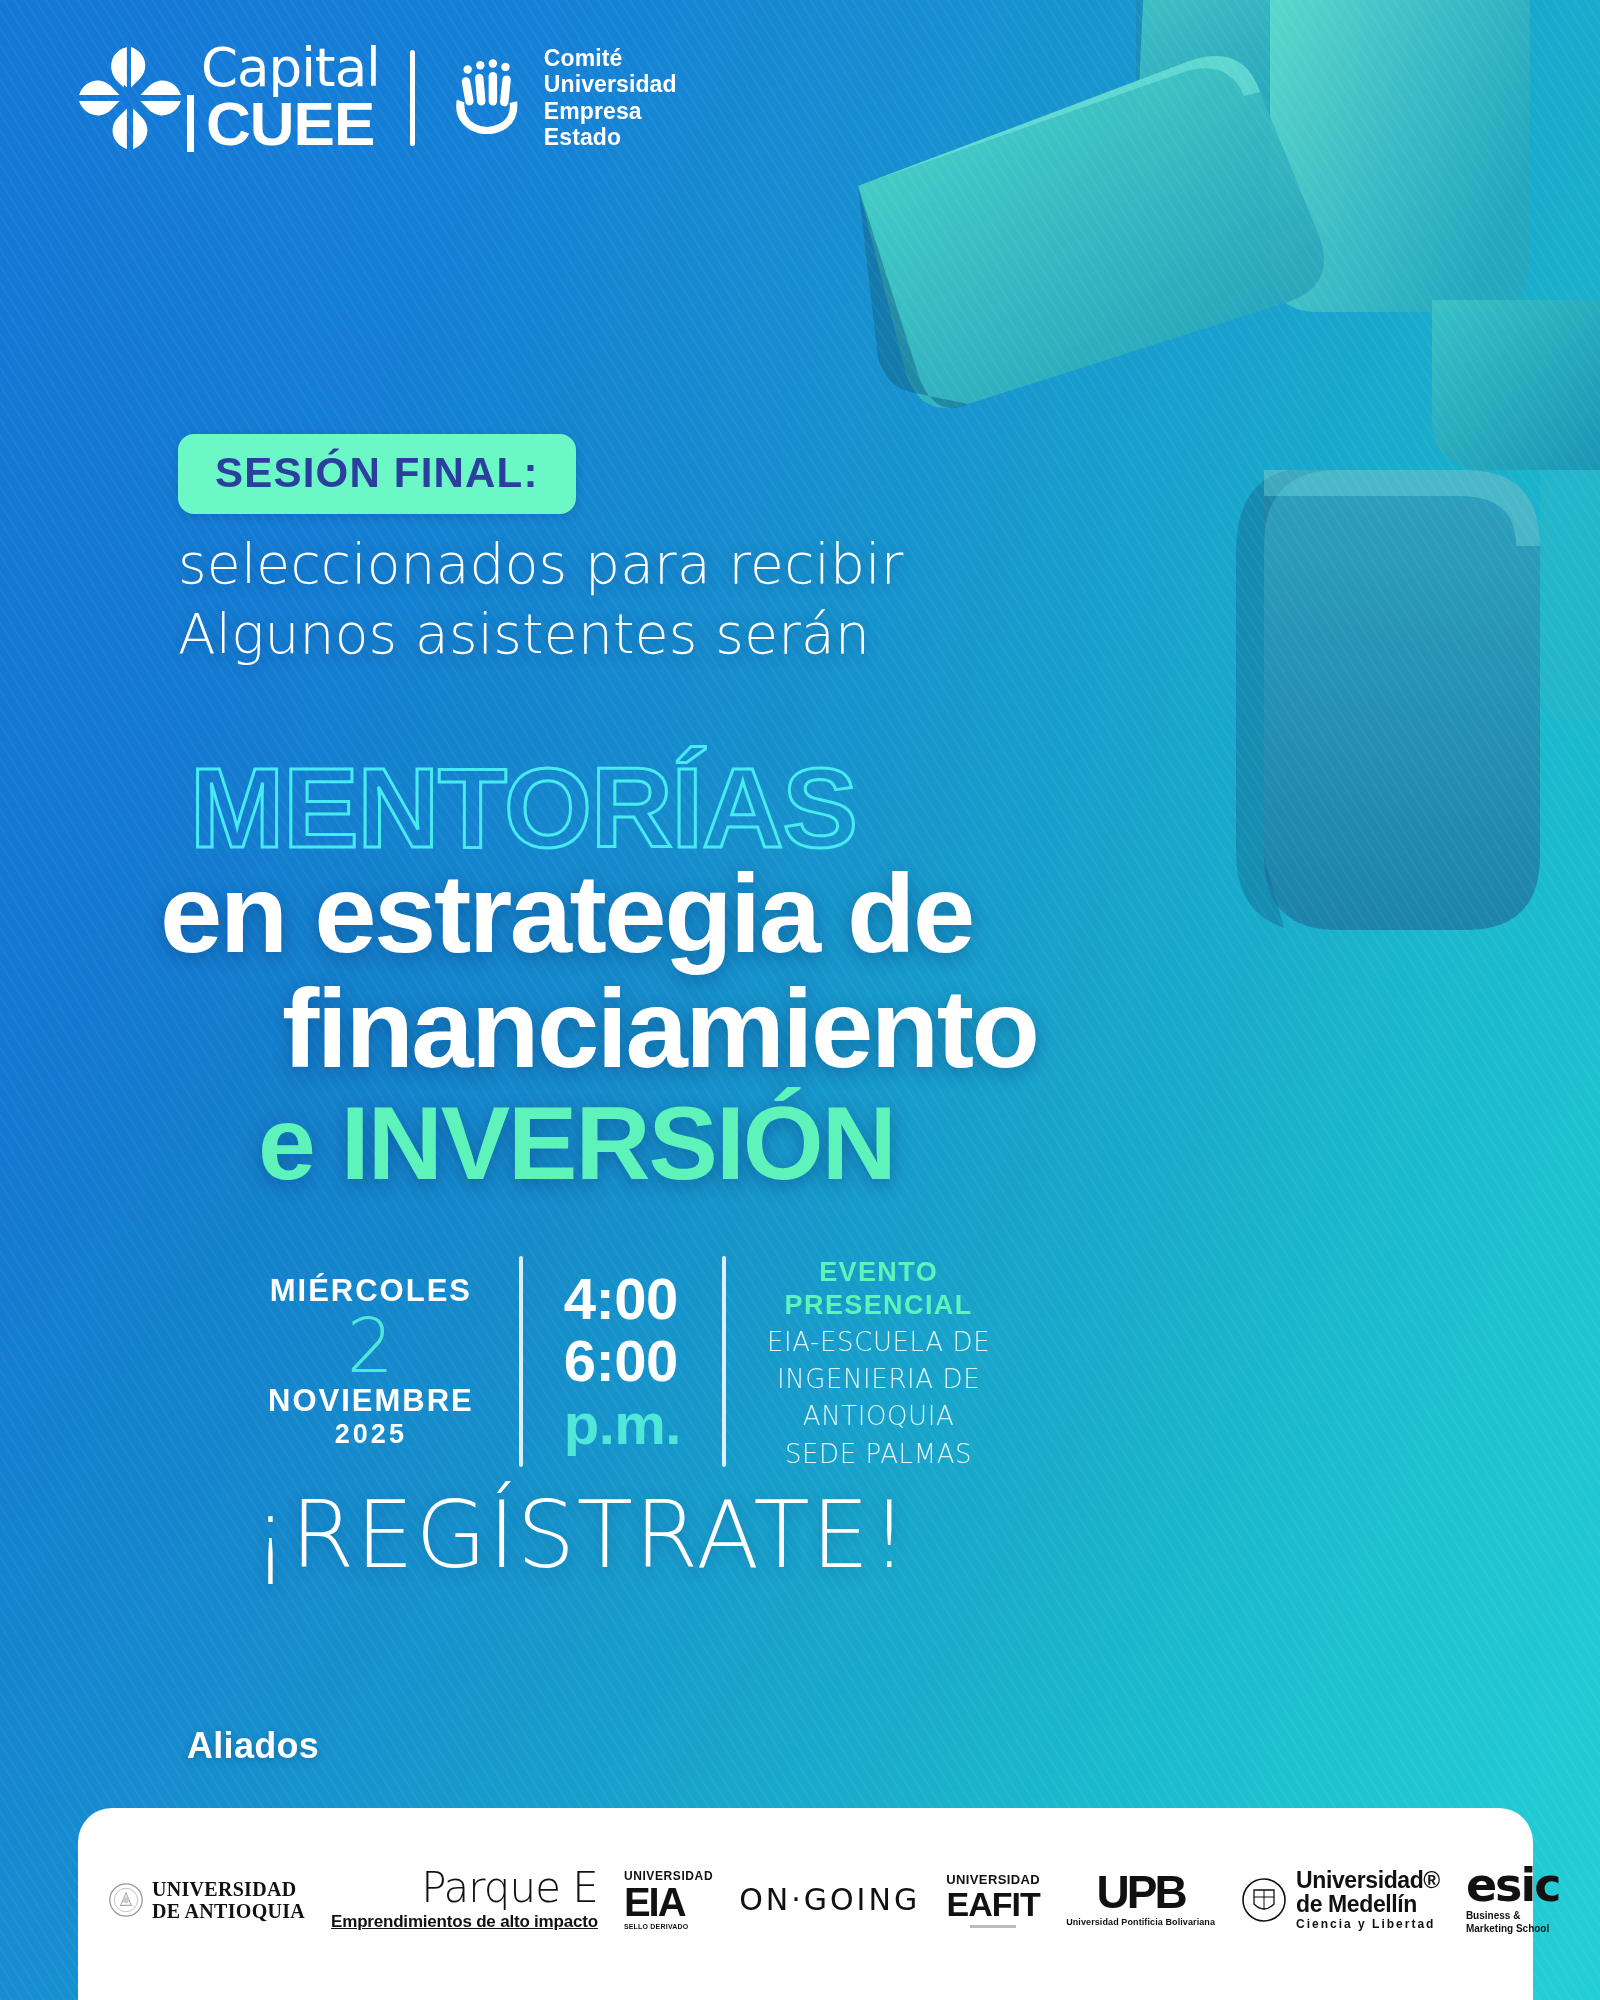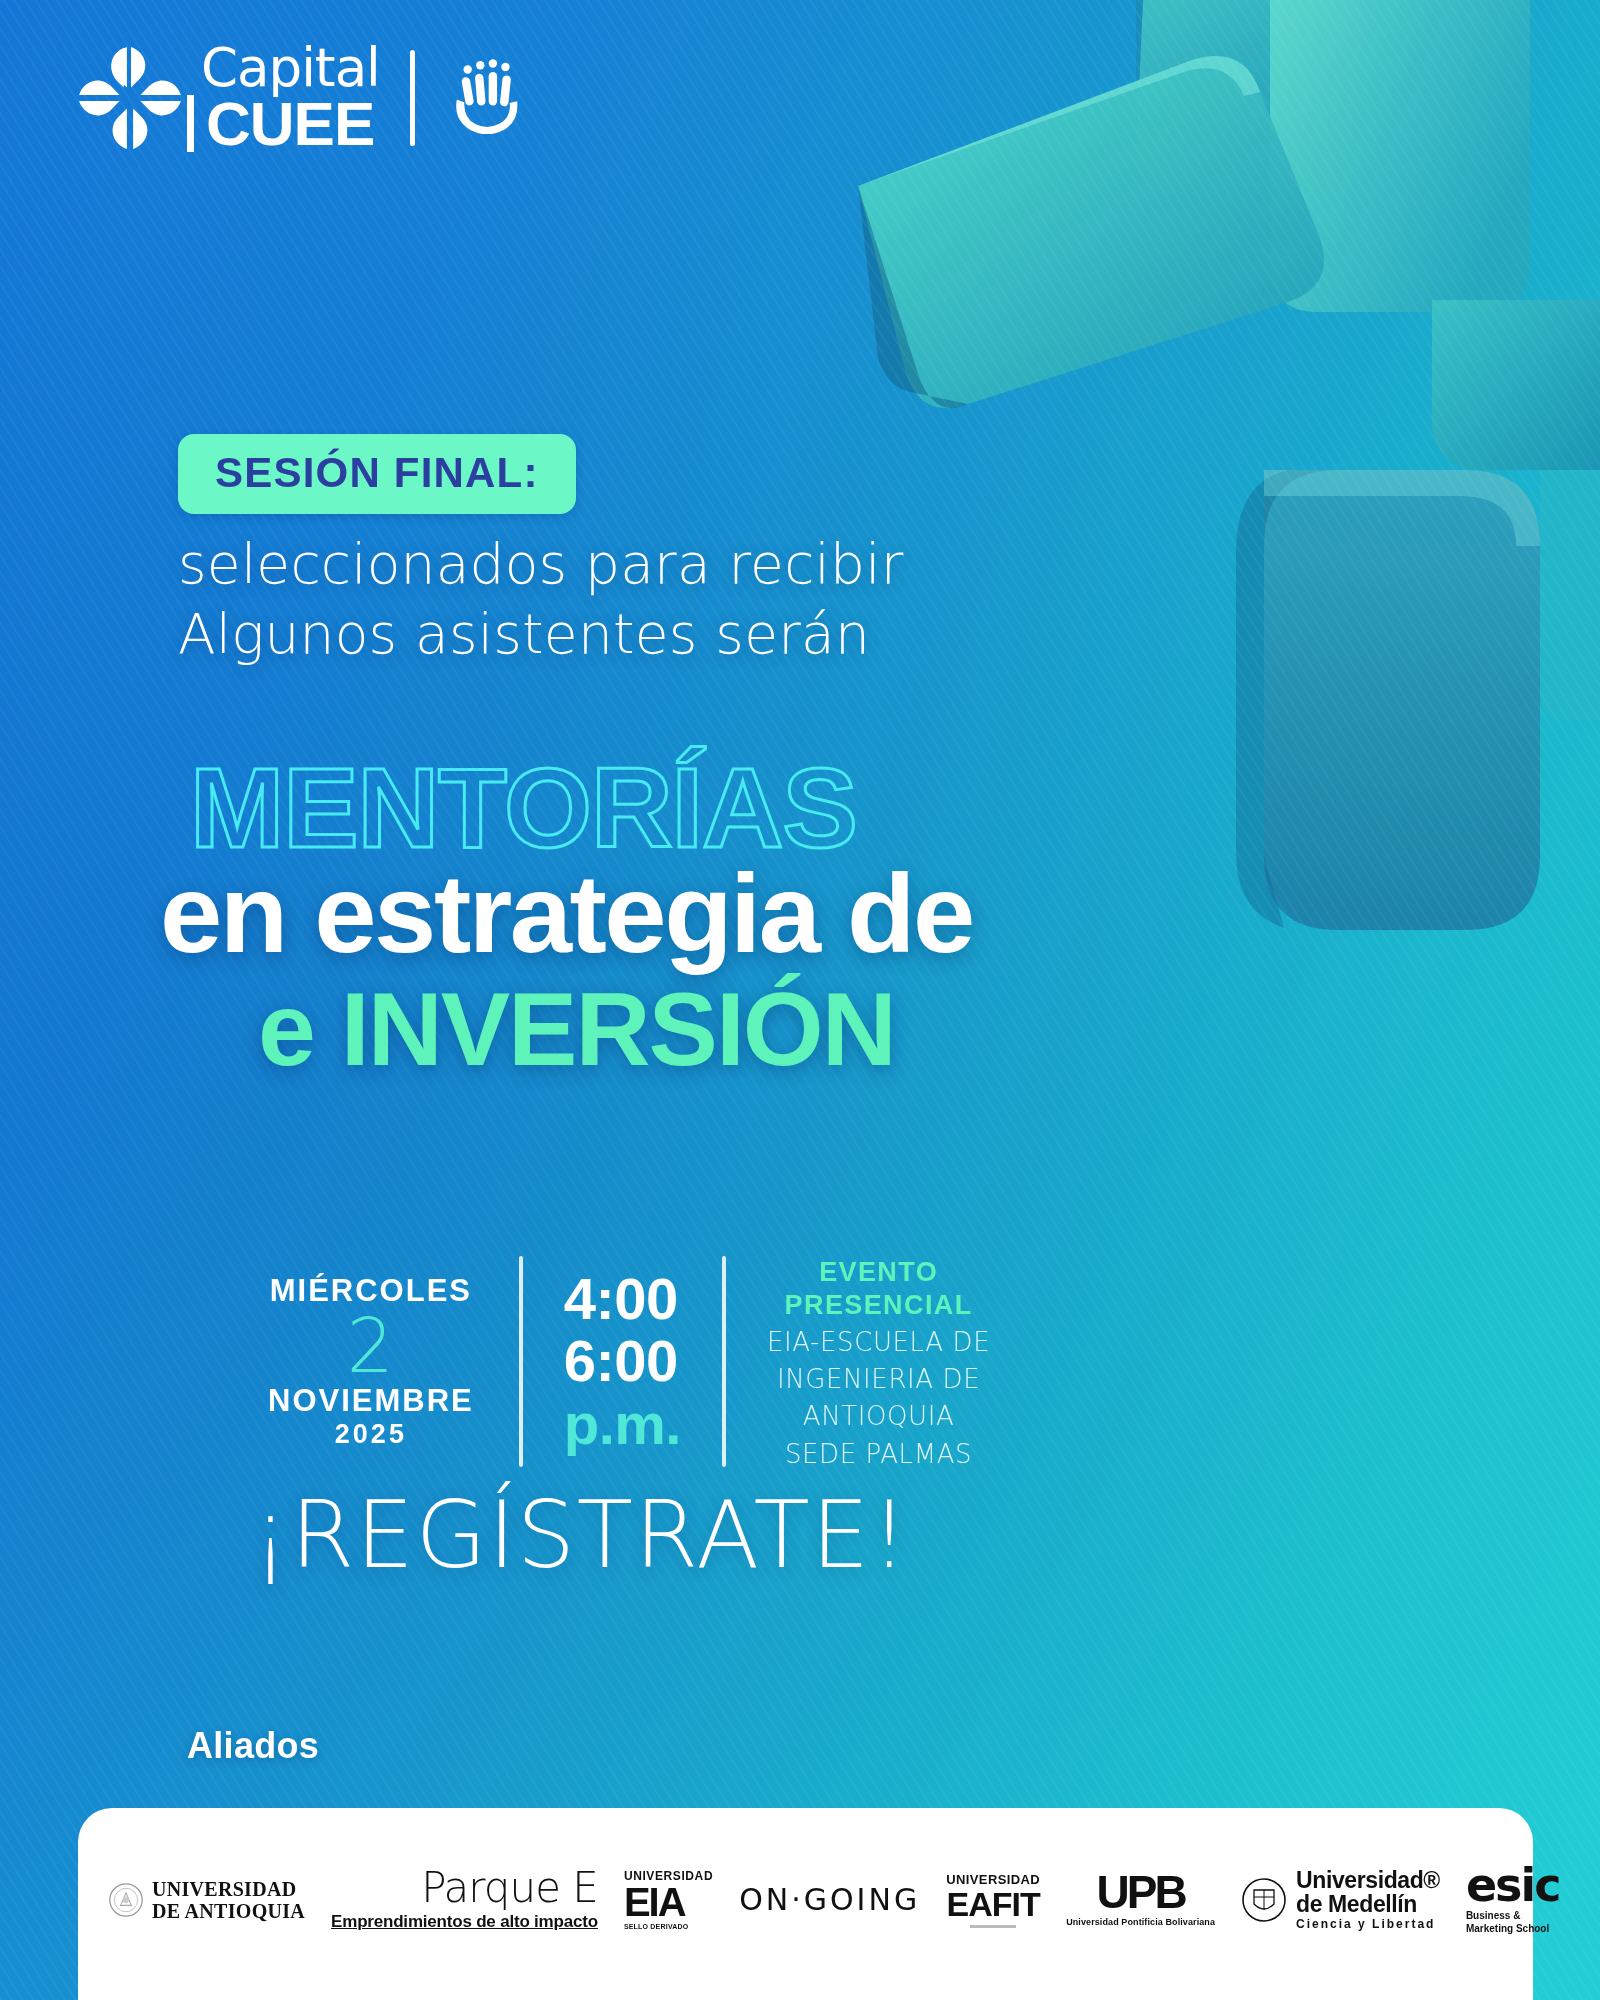--- a/index.html
+++ b/index.html
@@ -329,36 +329,43 @@
             <circle cx="42" cy="11" r="5"></circle>
           <circle cx="57" cy="9" r="5"></circle>
             <circle cx="72" cy="13" r="5"></circle>
           <rect x="22" y="25" width="10" height="34" rx="5" transform="rotate(-10 27 42)"></rect>
           <rect x="37" y="21" width="10" height="38" rx="5" transform="rotate(-5 42 40)"></rect>
           <rect x="52" y="19" width="10" height="40" rx="5"></rect>
           <rect x="67" y="23" width="10" height="37" rx="5" transform="rotate(6 72 41)"></rect>
           <path d="M14 52 Q10 76 30 88 Q50 98 70 88 Q88 78 86 54 L77 56 Q79 74 64 81 Q50 88 36 81 Q22 74 23 55 Z"></path>
         </g>
       </svg>
+      <div class="cuee-words">
+        <div>Comité</div>
+        <div>Universidad</div>
+        <div>Empresa</div>
+        <div>Estado</div>
+      </div>
     </div>
   </div>
 
   <div class="content">
 
     <div class="badge">SESIÓN FINAL:</div>
 
     <div class="lede">
       <div>seleccionados para recibir</div>
       <div>Algunos asistentes serán</div>
     </div>
 
     <div class="mentorias">MENTORÍAS</div>
 
     <div class="h-block">
       <div class="h-line h1">en estrategia de</div>
+      <div class="h-line h2">financiamiento</div>
       <div class="h-line h3">e INVERSIÓN</div>
     </div>
 
     <div class="info">
 
       <div class="info-col col-date">
         <div class="d-day">MIÉRCOLES</div>
         <div class="d-num">2</div>
         <div class="d-month">NOVIEMBRE</div>
         <div class="d-year">2025</div>

